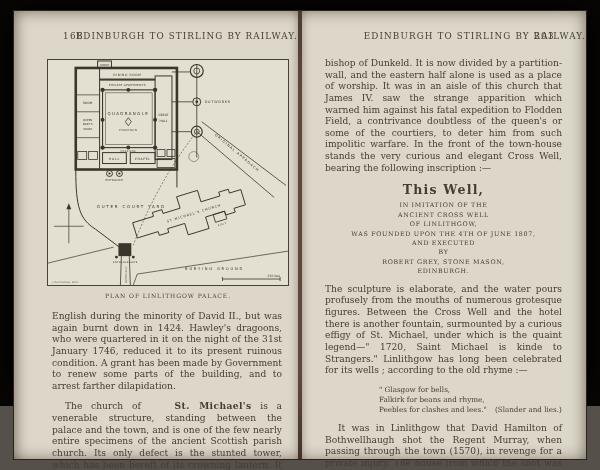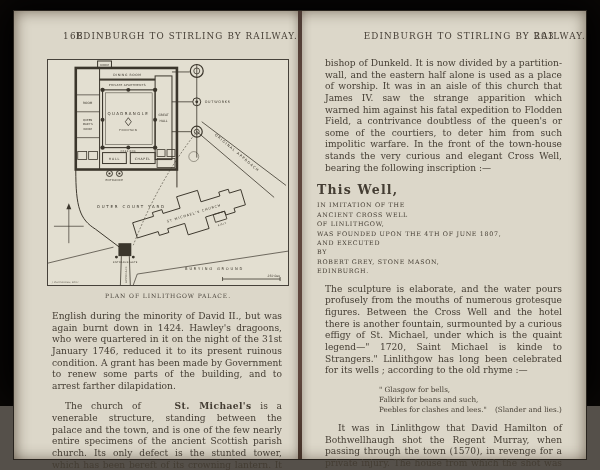--- a/index.html
+++ b/index.html
@@ -39,21 +39,21 @@
     position:absolute; top:281px; left:33px; width:242px; text-align:center;
     font-size:6px; letter-spacing:.9px; color:#4a443b;
   }
 
   .body-text { position:absolute; top:292px; left:30px; right:8px; font-size:9.1px; line-height:1.28; text-align:justify; }
   .body-text p, .rp-text p { margin:8px; }
   .indent { text-indent:13px; }
   .gothic { font-weight:bold; letter-spacing:.4px;padding-left:25px; }
 
   .rp-text { position:absolute; top:39px; left:15px; right:16px; font-size:9.1px; line-height:1.28; text-align:justify; }
-  .inscription { margin:5px 0 4px; }
+  .inscription { text-align:center; margin:5px 0 4px; }
   .insc-title { font-size:12.5px; font-weight:bold; letter-spacing:1.2px; margin-bottom:2px; }
   .insc-line  { font-size:6.3px; letter-spacing:.7px; line-height:1.5; }
   .verse { margin:2px 0 3px 62px; font-size:7.2px; line-height:1.4; text-align:left; }
   .verse-note { padding-left:8px; }
 
   
   .map-figure text { font-family:"DejaVu Sans","Liberation Sans",sans-serif; fill:#3b362c; }
   .ln   { stroke:#3b362c; fill:none; }
   .fillink { fill:#3b362c; stroke:none; }
 </style>
@@ -211,21 +211,21 @@
           <div class="insc-line">AND EXECUTED</div>
           <div class="insc-line">BY</div>
           <div class="insc-line">ROBERT GREY, STONE MASON,</div>
           <div class="insc-line">EDINBURGH.</div>
         </div>
 
         <p>The sculpture is elaborate, and the water pours profusely from the mouths of numerous grotesque figures. Between the Cross Well and the hotel there is another fountain, surmounted by a curious effigy of St. Michael, under which is the quaint legend—" 1720, Saint Michael is kinde to Strangers." Linlithgow has long been celebrated for its wells ; according to the old rhyme :—</p>
 
         <div class="verse">
           <div>" Glasgow for bells,</div>
-          <div>Falkirk for beans and such,</div>
+          <div>Falkirk for beans and rhyme,</div>
           <div><span>Peebles for clashes and lees."</span><span class="verse-note">(Slander and lies.)</span></div>
         </div>
 
         <p class="indent">It was in Linlithgow that David Hamilton of Bothwellhaugh shot the Regent Murray, when passing through the town (1570), in revenge for a private injury. The house from which the shot was fired belonged to the Archbishop of St. Andrews, but was, a number of years ago, replaced by a modern edifice. A few ancient houses still remain ; one at the side of the jail retains the date of 1527.</p>
 
       </div>
     </div>
 
   </div>
 </div>

